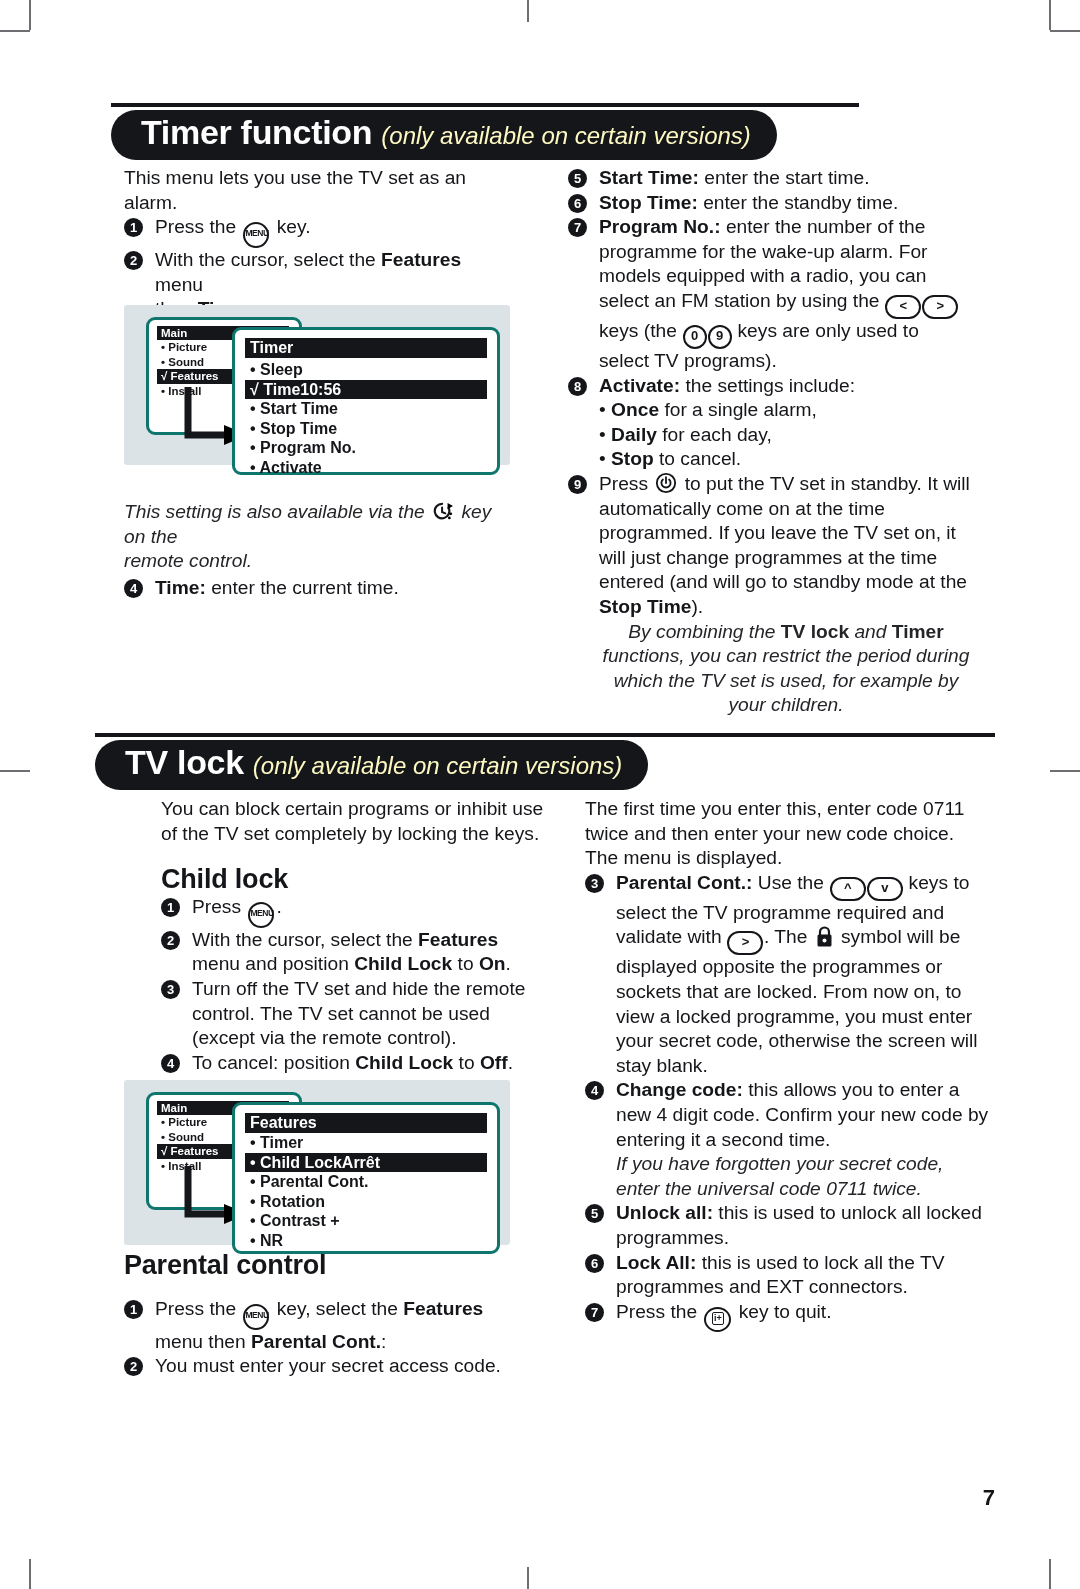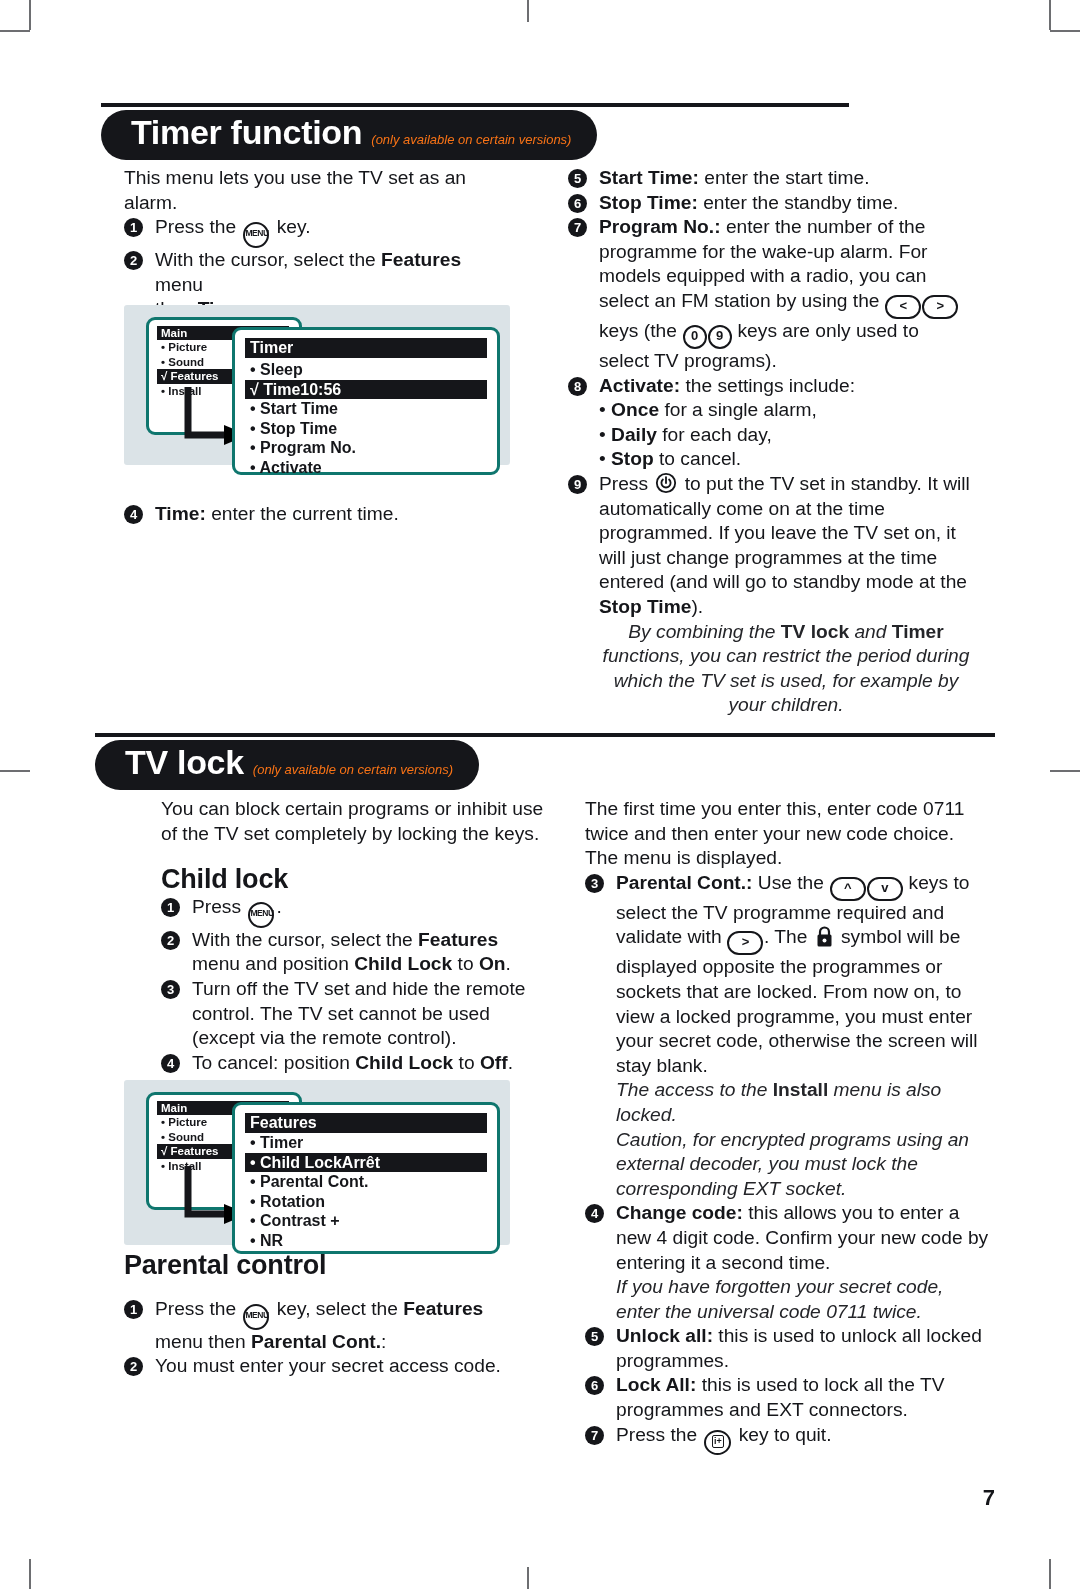--- a/index.html
+++ b/index.html
@@ -53,24 +53,24 @@
     align-items: baseline;
     white-space: nowrap;
   }
   .head-title {
     font-size: 34px;
     font-weight: bold;
     letter-spacing: -0.3px;
     line-height: 1.05;
   }
   .head-sub {
-    font-size: 13px;
+    font-size: 24px;
     font-style: italic;
     margin-left: 9px;
-    color: #f97316;
+    color: #fef9c3;
   }
 
   
   .col {
     position: absolute;
     font-size: 19.2px;
     line-height: 24.6px;
   }
   .col-left  { left: 124px; width: 390px; }
   .col-right { left: 568px; width: 405px; }
@@ -254,21 +254,21 @@
   <div class="cropmark cm-h" style="left:0; top:30px;"></div>
   <div class="cropmark cm-v" style="left:1049px; top:0;"></div>
   <div class="cropmark cm-h" style="left:1050px; top:30px;"></div>
   <div class="cropmark cm-h" style="left:0; top:770px;"></div>
   <div class="cropmark cm-h" style="left:1050px; top:770px;"></div>
   <div class="cropmark cm-v" style="left:29px; top:1559px;"></div>
   <div class="cropmark cm-v" style="left:1049px; top:1559px;"></div>
   <div class="cropmark cm-v" style="left:527px; top:0; height:22px;"></div>
   <div class="cropmark cm-v" style="left:527px; top:1567px; height:22px;"></div>
 
-  <div class="section-head" style="position:absolute; left:6px; top:103px; width:928px; height:60px;">
+  <div class="section-head" style="position:absolute; left:16px; top:103px; width:928px; height:60px;">
     <div class="section-rule"></div>
     <div class="head-pill">
       <span class="head-title">Timer function</span>
       <span class="head-sub">(only available on certain versions)</span>
     </div>
   </div>
 
   <div class="col col-left" style="top:166px;">
     <p class="body">This menu lets you use the TV set as an alarm.</p>
 
@@ -328,20 +328,34 @@
         </div>
         <div class="m-row">
           <span>• Activate</span>
           <span class="m-val"></span>
         </div>
       </div>
     </div>
   </div>
 
   <div class="col col-left" style="top:500px;">
+    <p class="body italic-note">
+      <span>This setting is also available via the</span>
+      <span class="glyph-clock">
+        <svg viewBox="0 0 24 22" width="22" height="20">
+          <path d="M11 2 a8 8 0 1 0 7.2 4.6" stroke="#15161a" stroke-width="2.4" fill="none" stroke-linecap="round"></path>
+          <path d="M11 6 L11 11 L14.5 12.5" stroke="#15161a" stroke-width="2.2" fill="none" stroke-linecap="round"></path>
+          <polygon points="17,1 23,4.5 17,8"></polygon>
+          <circle cx="20.5" cy="13" r="1.5"></circle>
+          <circle cx="19" cy="17.5" r="1.5"></circle>
+        </svg>
+      </span>
+      <span>key on the</span><br>
+      <span>remote control.</span>
+    </p>
 
     <div class="item" style="margin-top:2px;">
       <span class="num">4</span>
       <span class="b">Time:</span><span> enter the current time.</span>
     </div>
 
   </div>
 
   <div class="col col-right" style="top:166px;">
     <div class="item">
@@ -484,24 +498,20 @@
       <span class="num">3</span>
       <span class="b">Parental Cont.:</span><span> Use the </span><span class="key-oval">^</span><span class="key-oval">v</span><span> keys to select the TV programme required and validate with </span><span class="key-oval">&gt;</span><span>. The </span><span class="glyph-lock">
         <svg viewBox="0 0 17 21" width="17" height="21">
           <path d="M4 9 V6 a4.5 4.5 0 0 1 9 0 V9" stroke="#15161a" stroke-width="2.2" fill="none"></path>
           <rect x="1.5" y="8.5" width="14" height="12" rx="1.5" fill="#15161a"></rect>
           <circle cx="8.5" cy="14.5" r="2" fill="#ffffff"></circle>
         </svg>
       </span><span> symbol will be displayed opposite the programmes or sockets that are locked. From now on, to view a locked programme, you must enter your secret code, otherwise the screen will stay blank.</span>
     </div>
 
-    <p class="body italic-note" style="padding-left:31px;">
-      <span>The access to the </span><span class="b" style="font-style:normal;">Install</span><span> menu is also locked.</span><br>
-      <span>Caution, for encrypted programs using an external decoder, you must lock the corresponding EXT socket.</span>
-    </p>
 
     <div class="item">
       <span class="num">4</span>
       <span class="b">Change code:</span><span> this allows you to enter a new 4 digit code. Confirm your new code by entering it a second time.</span>
     </div>
 
     <p class="body italic-note" style="padding-left:31px;">If you have forgotten your secret code, enter the universal code 0711 twice.</p>
 
     <div class="item">
       <span class="num">5</span>

